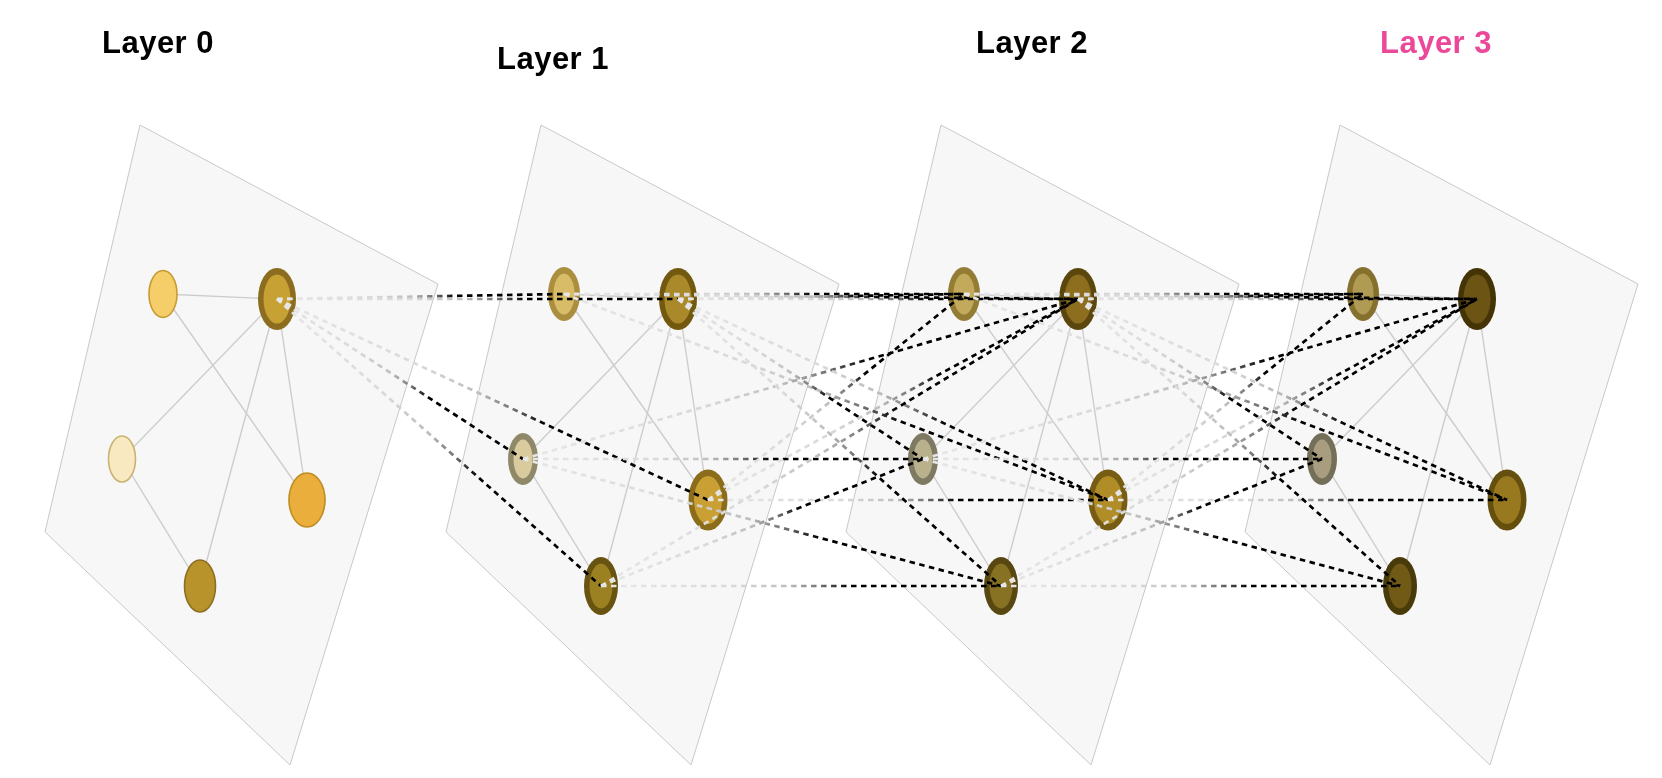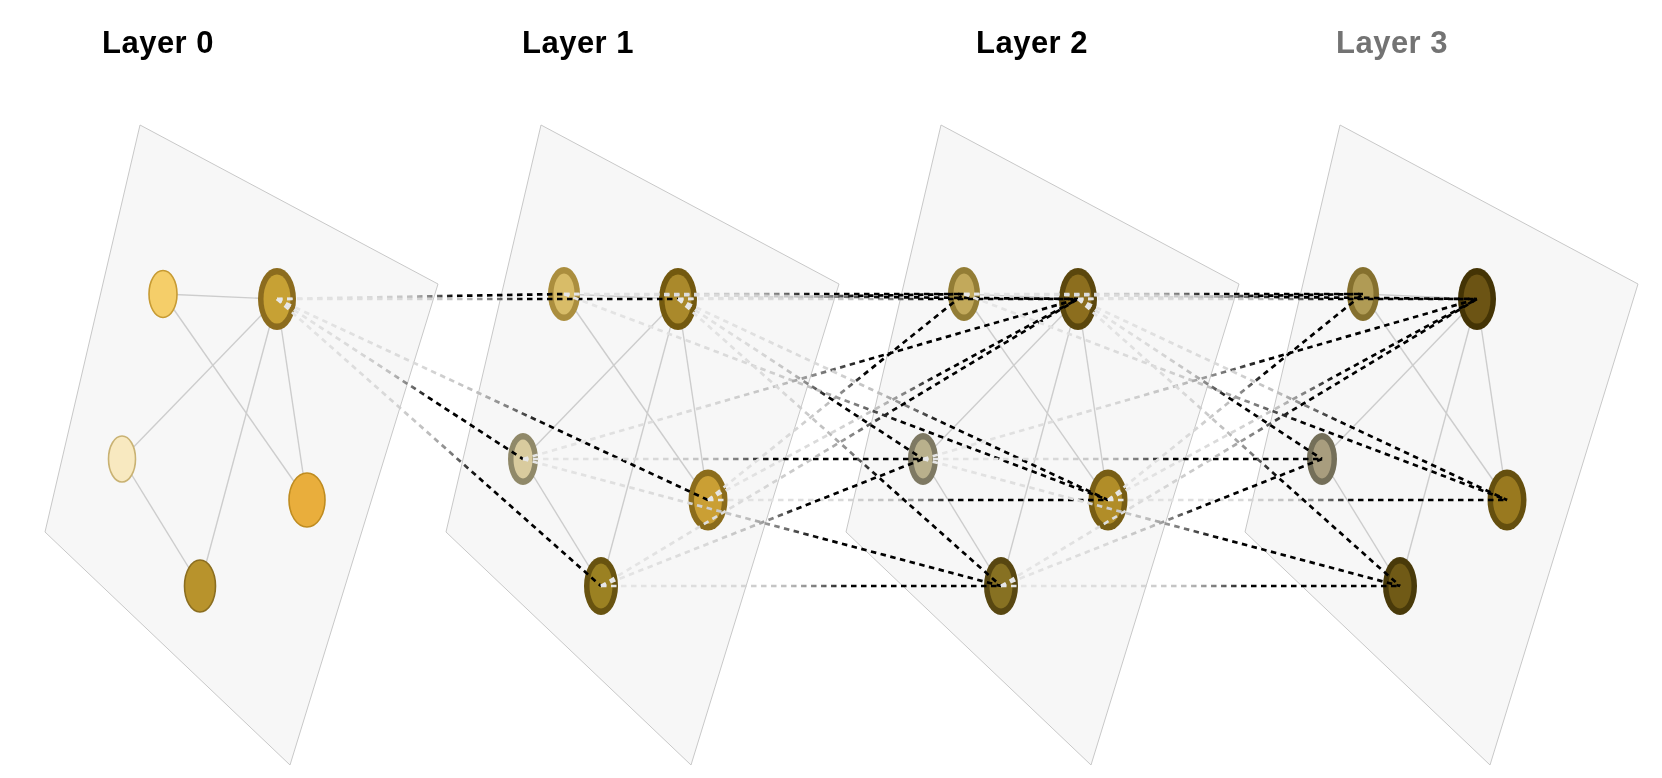--- a/index.html
+++ b/index.html
@@ -482,16 +482,16 @@
         <line x1="1078" y1="299" x2="1507" y2="500" stroke="url(#msg-grad-33)" stroke-width="2.7" stroke-dasharray="5.5 4.5" stroke-linecap="butt"></line>
         <line x1="1108" y1="500" x2="1477" y2="299" stroke="url(#msg-grad-34)" stroke-width="2.7" stroke-dasharray="5.5 4.5" stroke-linecap="butt"></line>
         <line x1="1078" y1="299" x2="1400" y2="586" stroke="url(#msg-grad-35)" stroke-width="2.7" stroke-dasharray="5.5 4.5" stroke-linecap="butt"></line>
         <line x1="1001" y1="586" x2="1477" y2="299" stroke="url(#msg-grad-36)" stroke-width="2.7" stroke-dasharray="5.5 4.5" stroke-linecap="butt"></line>
         <line x1="923" y1="459" x2="1400" y2="586" stroke="url(#msg-grad-37)" stroke-width="2.7" stroke-dasharray="5.5 4.5" stroke-linecap="butt"></line>
         <line x1="1001" y1="586" x2="1322" y2="459" stroke="url(#msg-grad-38)" stroke-width="2.7" stroke-dasharray="5.5 4.5" stroke-linecap="butt"></line>
       </g>
   </svg>
 
   <div class="layer-title" id="title-0" style="left: 158px; color: rgb(0, 0, 0);">Layer 0</div>
-  <div class="layer-title" id="title-1" style="left: 578px; color: rgb(0, 0, 0);">Layer 1</div>
+  <div class="layer-title" id="title-1" style="left: 553px; color: rgb(0, 0, 0); margin-top: 16px;">Layer 1</div>
   <div class="layer-title" id="title-2" style="left: 1032px; color: rgb(0, 0, 0);">Layer 2</div>
-  <div class="layer-title" id="title-3" style="left: 1392px; color: #737373;">Layer 3</div>
+  <div class="layer-title" id="title-3" style="left: 1436px; color: #ec4899;">Layer 3</div>
 </div>
 
 </body></html>

